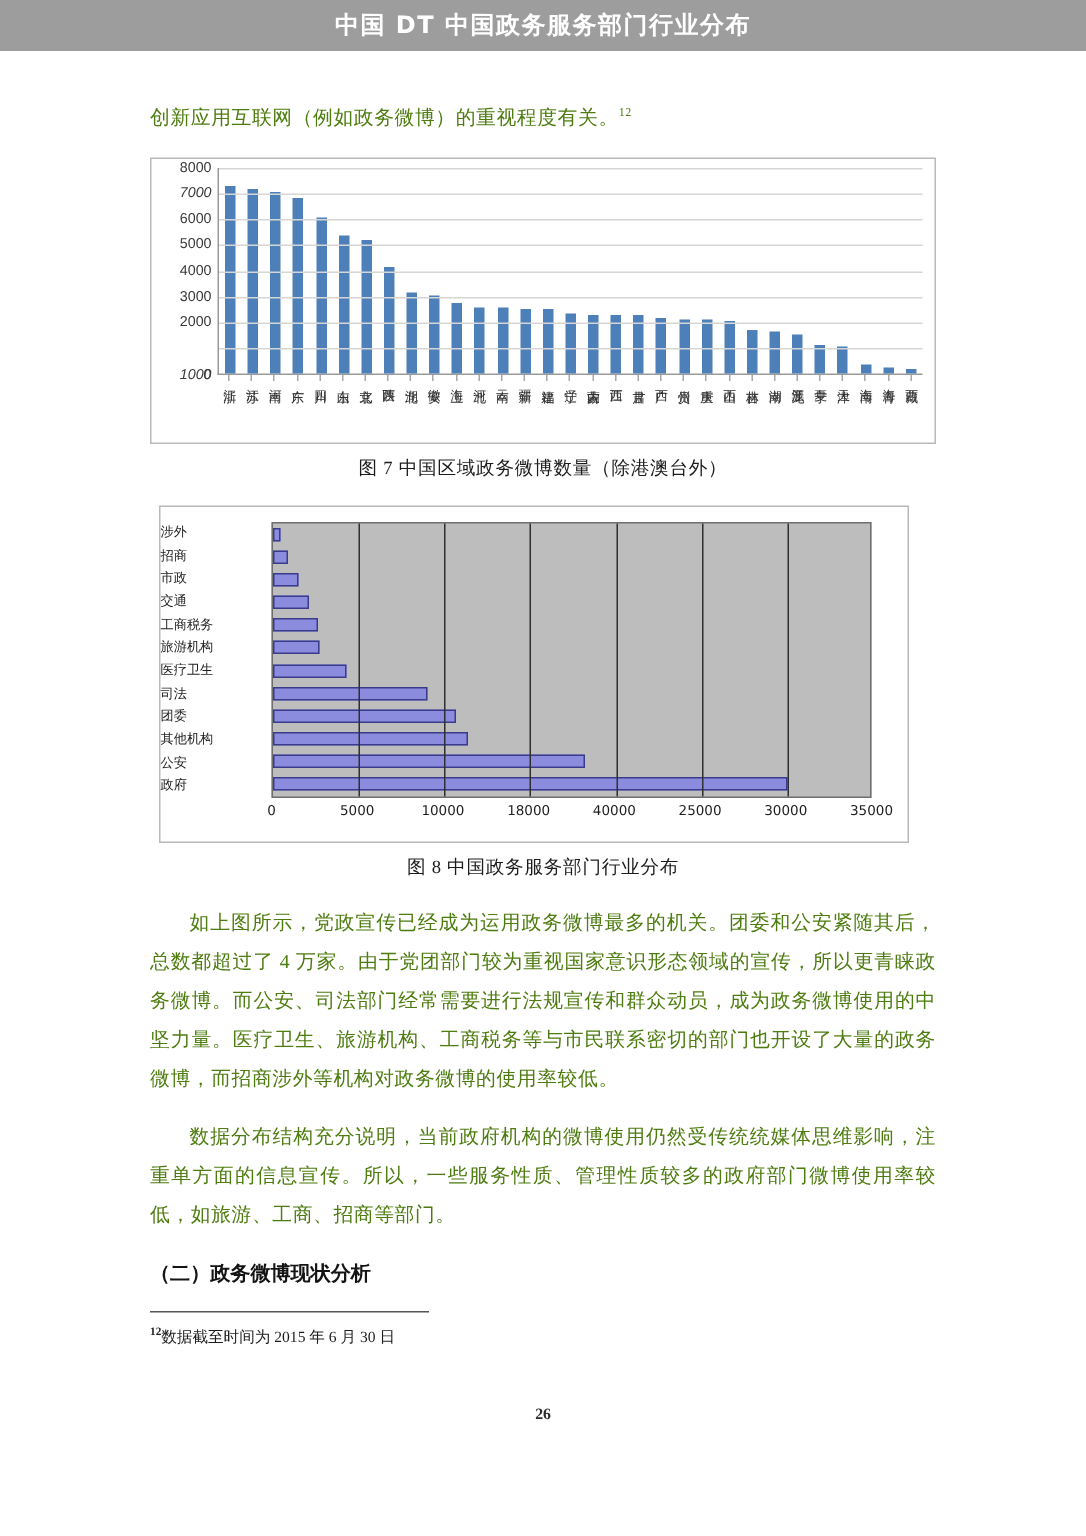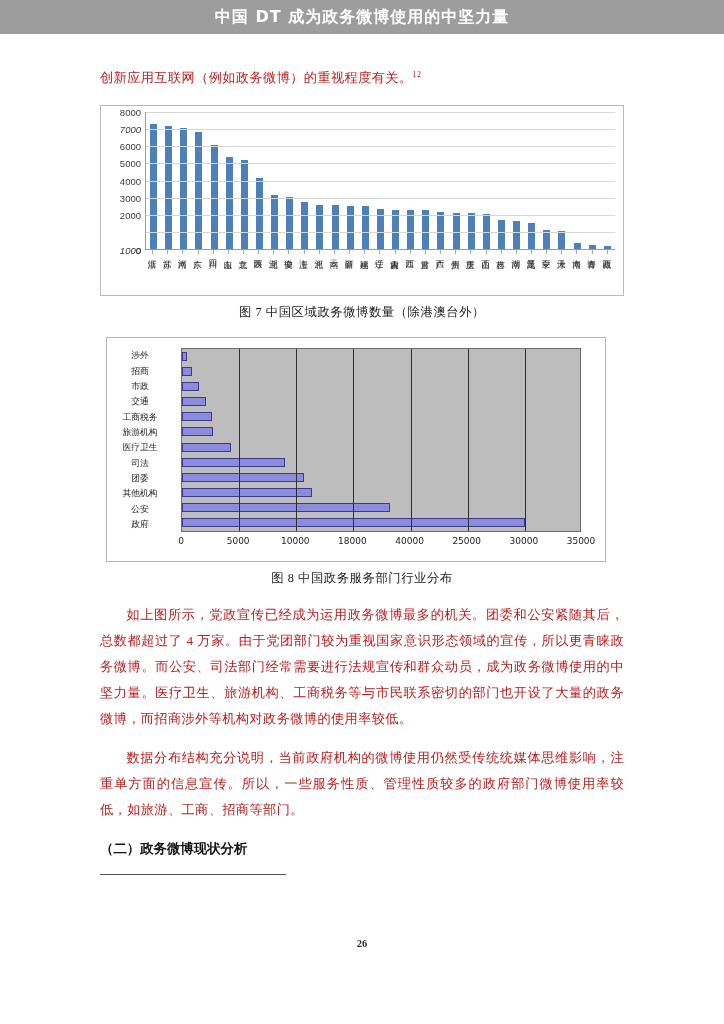--- a/index.html
+++ b/index.html
@@ -28,21 +28,21 @@
   }
 
   .page-body { padding: 0 100px; position: relative; }
 
   
   .para {
     font-size: 13.2px;
     line-height: 26px;
     text-align: justify;
     letter-spacing: 0.4px;
-    color: #b91c1c;
+    color: #4d7c0f;
   }
   .para-lead { margin-top: 28px; }
   .indent { text-indent: 2em; }
   .sup { font-size: 8px; vertical-align: super; }
 
   .section-label {
     font-size: 13.2px; line-height: 26px; margin-top: 4px; color:#202020;
   }
   .section-bold {
     font-size: 13.4px; line-height: 26px; font-weight: 700; color:#141414;
@@ -121,21 +121,21 @@
     background: #bdbdbd;
     border: 1px solid #6e6e6e;
   }
   .c2-vgrid { position:absolute; top:0; bottom:0; width:1px; background:#2f2f2f; }
   .c2-rows { position:absolute; inset:0; display:flex; flex-direction:column; justify-content:space-around; }
   .c2-row { height:9px; display:flex; align-items:center; }
   .c2-bar { height:9px; background:#8c8cdf; border:1px solid #3b3b8c; }
   .c2-ylabels {
     position:absolute; left:0; top:10px; width:70px; height:184px;
     display:flex; flex-direction:column; justify-content:space-around;
-    align-items:center;
+    align-items:flex-start;
   }
   .c2-ylabels span {
     font-family:"DejaVu Sans", sans-serif;
     font-size:8.8px; color:#1c1c1c; line-height:10px; white-space:nowrap;
     padding-right:4px;
   }
   .c2-xlabels {
     position:absolute; left:74px; top:198px; width:400px; height:14px;
   }
   .c2-xlabels span {
@@ -155,21 +155,21 @@
   .page-number {
     position:absolute; left:0; right:0; top:938px;
     text-align:center; font-size:10.5px; font-weight:700;
     font-family:"Liberation Serif", serif; color:#2b2b2b;
   }
 </style>
 </head>
 <body>
 
 <div class="header-band">
-  <div class="header-title">中国 DT 成为政务微博使用的中坚力量</div>
+  <div class="header-title">中国 DT 中国政务服务部门行业分布</div>
 </div>
 
 <div class="page-body">
 
   <p class="para para-lead"><span>创新应用互联网（例如政务微博）的重视程度有关。</span><span class="sup">12</span></p>
 
   <div class="chart1-frame">
     <div class="c1-inner">
       <div class="c1-ylabels">
           <div style="top: 0px;">8000</div>
@@ -369,15 +369,16 @@
       </div>
   </div>
   <div class="figcaption">图 8  中国政务服务部门行业分布</div>
 
   <p class="para indent">如上图所示，党政宣传已经成为运用政务微博最多的机关。团委和公安紧随其后，总数都超过了 4 万家。由于党团部门较为重视国家意识形态领域的宣传，所以更青睐政务微博。而公安、司法部门经常需要进行法规宣传和群众动员，成为政务微博使用的中坚力量。医疗卫生、旅游机构、工商税务等与市民联系密切的部门也开设了大量的政务微博，而招商涉外等机构对政务微博的使用率较低。</p>
   <p class="para indent">数据分布结构充分说明，当前政府机构的微博使用仍然受传统统媒体思维影响，注重单方面的信息宣传。所以，一些服务性质、管理性质较多的政府部门微博使用率较低，如旅游、工商、招商等部门。</p>
 
   <div class="section-bold">（二）政务微博现状分析</div>
 
   <div class="footnote-rule"></div>
+  <div class="footnote"><span class="fn-mark">12</span><span>数据截至时间为 2015 年 6 月 30 日</span></div>
 </div>
 
 <div class="page-number">26</div>
 
 </body></html>

